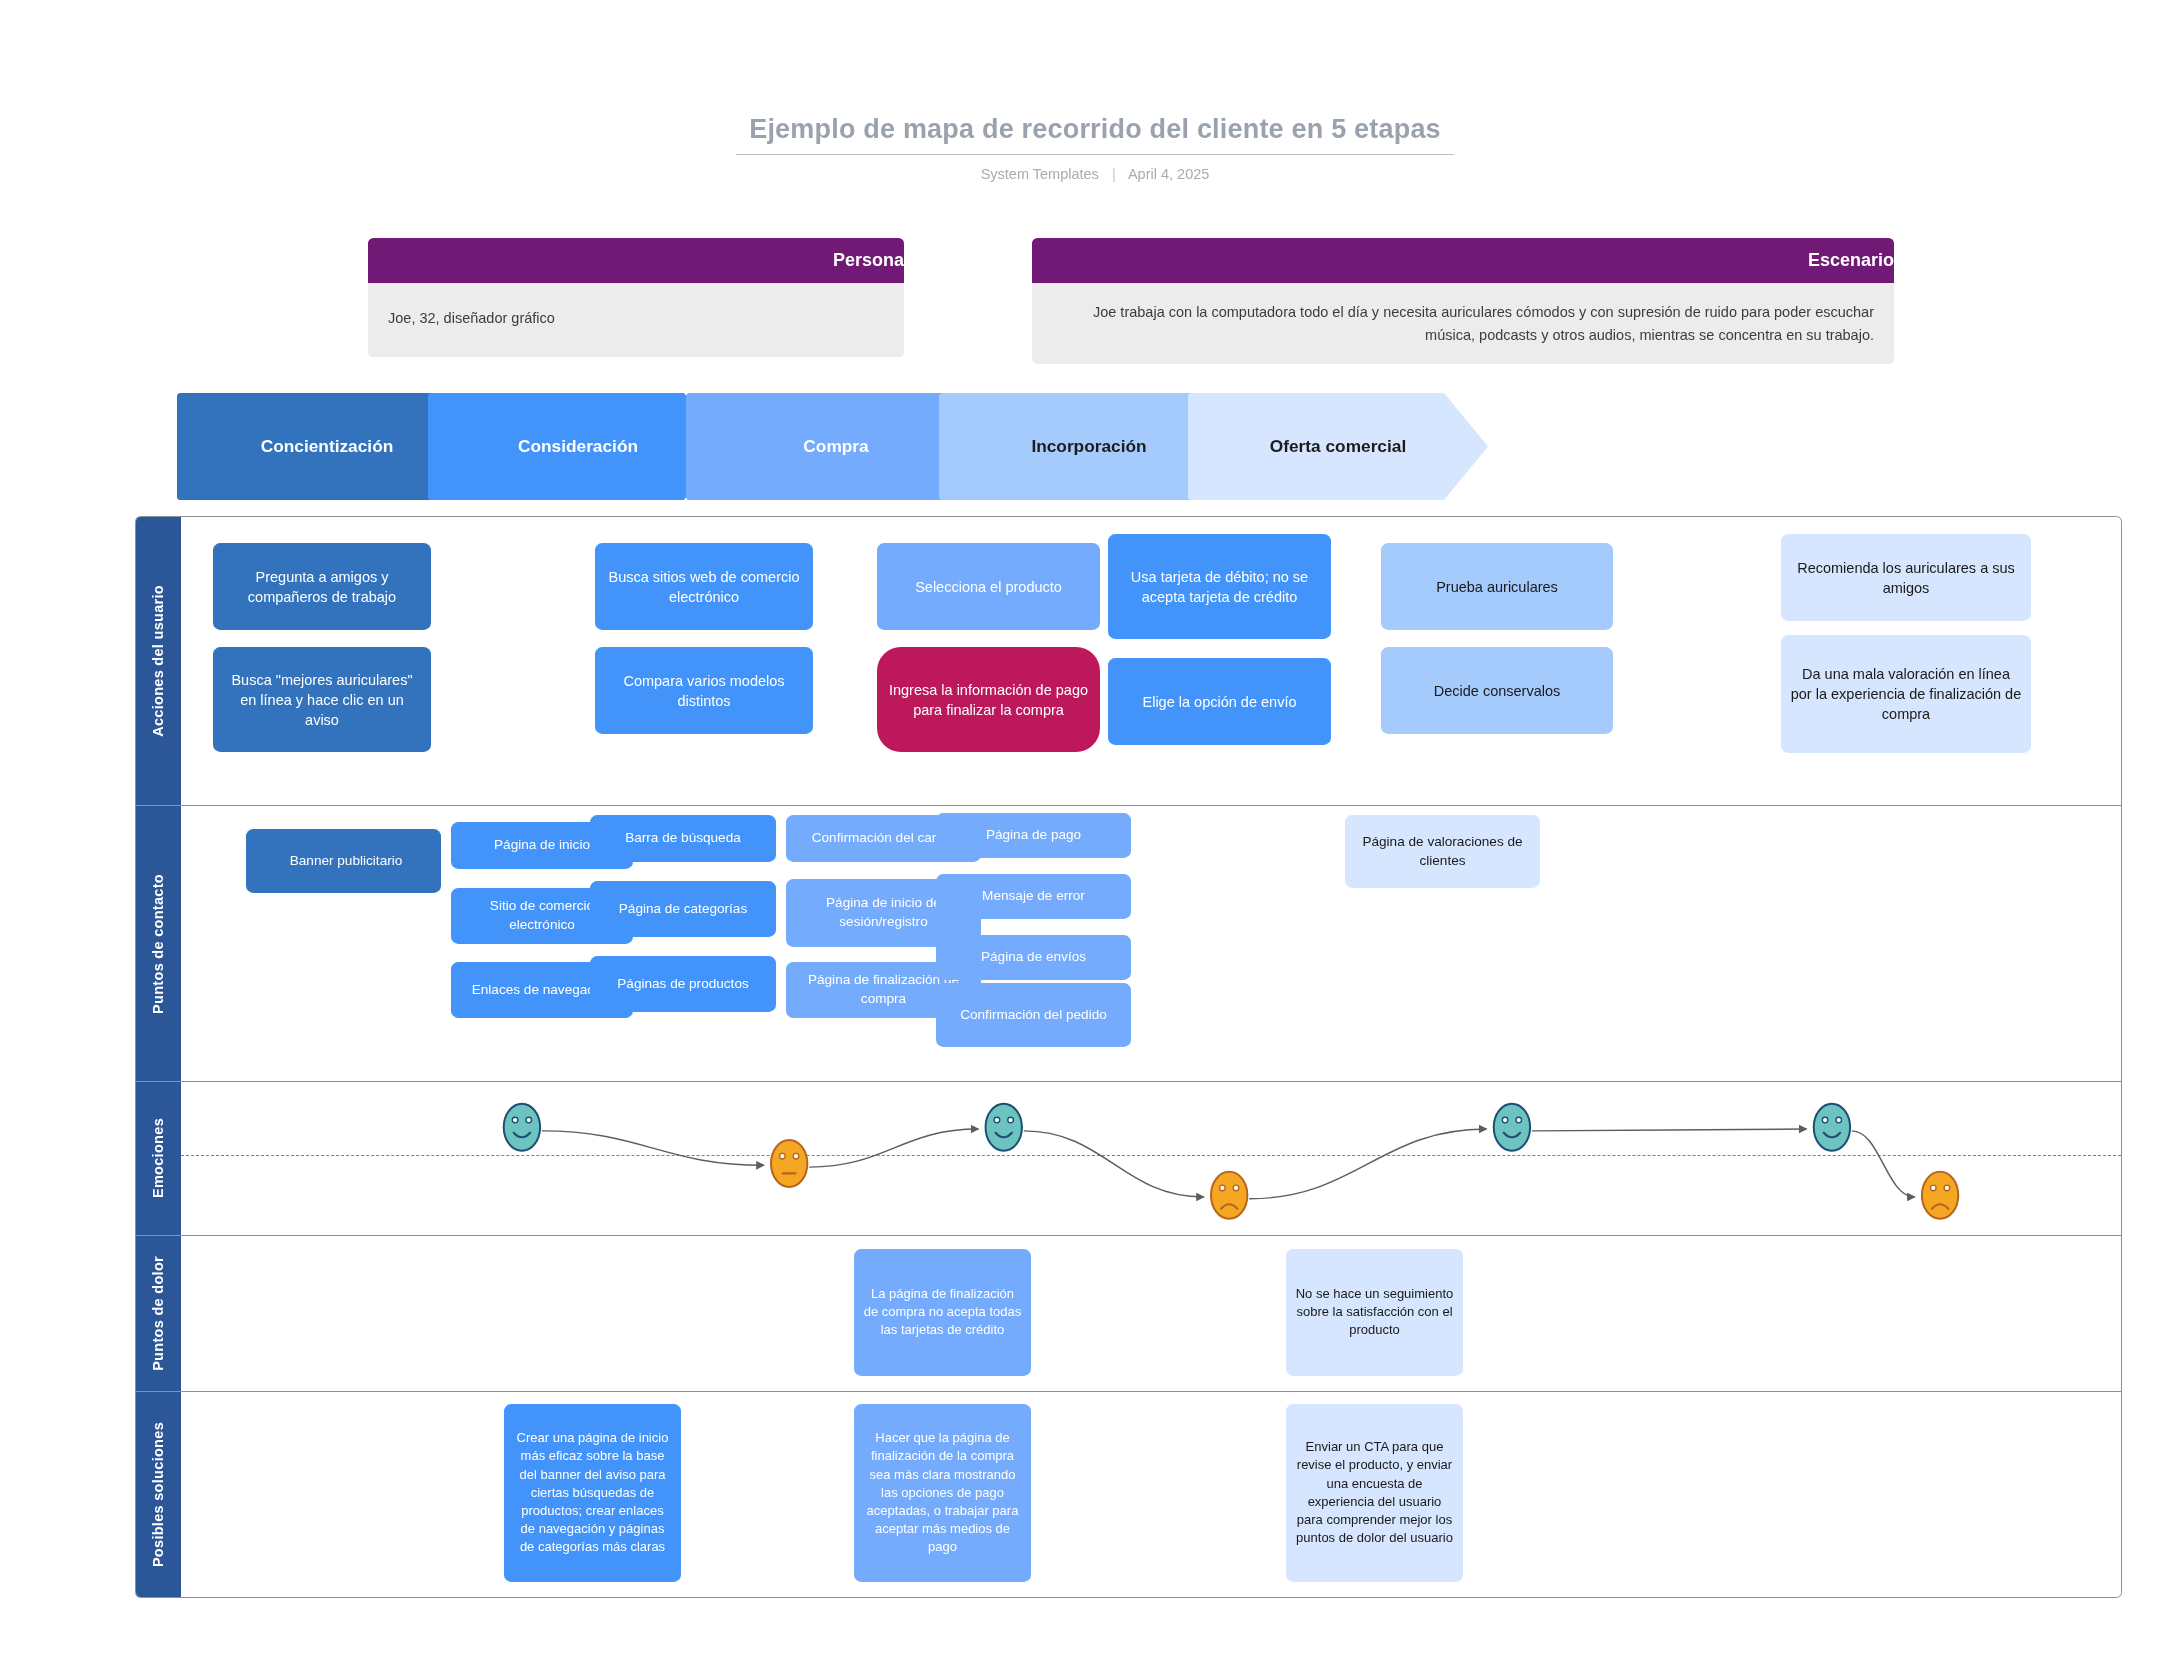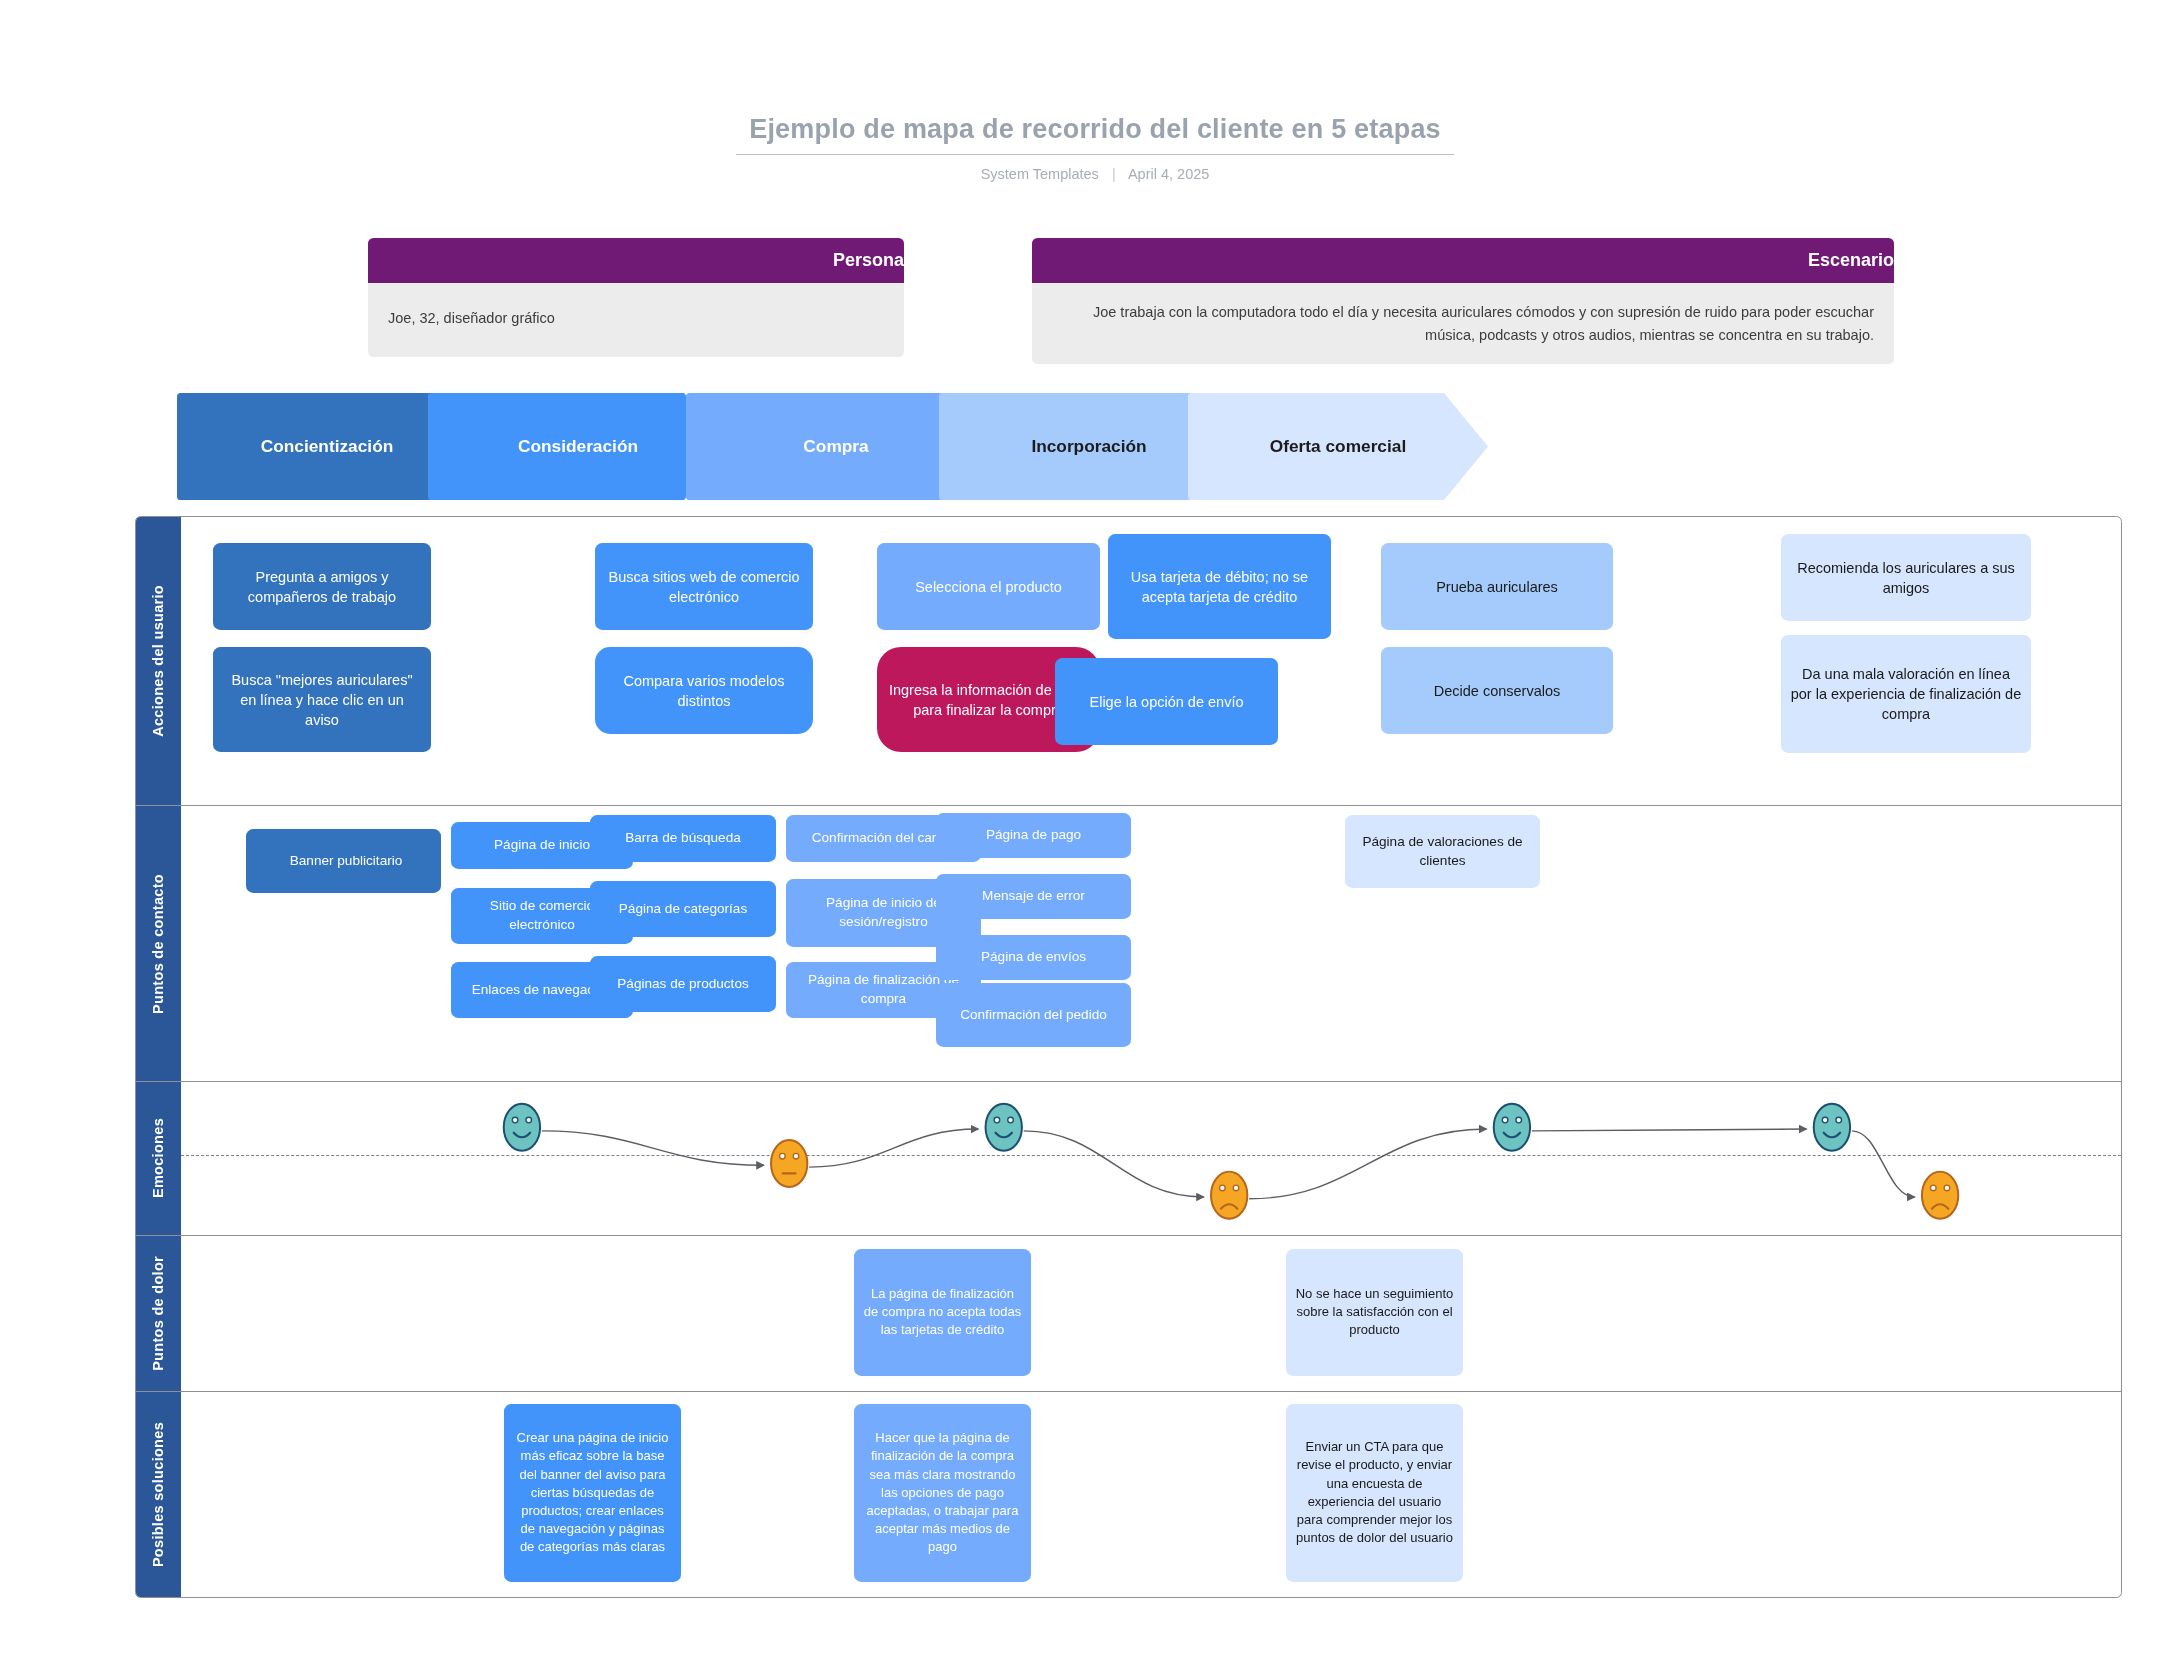--- a/index.html
+++ b/index.html
@@ -144,25 +144,25 @@
   <div id="grid">
 
     <div class="row" id="row-actions">
       <div class="row-label">
         <span>Acciones del usuario</span>
       </div>
       <div class="row-body" id="body-actions">
           <div class="box" style="left: 32px; top: 26px; width: 218px; height: 87px; background: rgb(51, 115, 190);">Pregunta a amigos y compañeros de trabajo</div>
           <div class="box" style="left: 32px; top: 130px; width: 218px; height: 105px; background: rgb(51, 115, 190);">Busca "mejores auriculares" en línea y hace clic en un aviso</div>
           <div class="box" style="left: 414px; top: 26px; width: 218px; height: 87px; background: rgb(66, 148, 251);">Busca sitios web de comercio electrónico</div>
-          <div class="box" style="left: 414px; top: 130px; width: 218px; height: 87px; background: rgb(66, 148, 251); border-radius: 15px;">Compara varios modelos distintos</div>
+          <div class="box" style="left: 414px; top: 130px; width: 218px; height: 87px; background: rgb(66, 148, 251);">Compara varios modelos distintos</div>
           <div class="box" style="left: 696px; top: 26px; width: 223px; height: 87px; background: rgb(116, 171, 252);">Selecciona el producto</div>
           <div class="box" style="left: 696px; top: 130px; width: 223px; height: 105px; background: #be185d; border-radius: 24px;">Ingresa la información de pago para finalizar la compra</div>
           <div class="box" style="left: 927px; top: 17.3px; width: 223px; height: 105px; background: rgb(66, 148, 251);">Usa tarjeta de débito; no se acepta tarjeta de crédito</div>
-          <div class="box" style="left: 874px; top: 141px; width: 223px; height: 87px; background: rgb(66, 148, 251);">Elige la opción de envío</div>
+          <div class="box" style="left: 927px; top: 141px; width: 223px; height: 87px; background: rgb(66, 148, 251);">Elige la opción de envío</div>
           <div class="box dark-text" style="left: 1200px; top: 26px; width: 232px; height: 87px; background: rgb(165, 203, 253);">Prueba auriculares</div>
           <div class="box dark-text" style="left: 1200px; top: 130px; width: 232px; height: 87px; background: rgb(165, 203, 253);">Decide conservalos</div>
           <div class="box dark-text" style="left: 1600px; top: 118px; width: 250px; height: 118px; background: rgb(214, 230, 254);">Da una mala valoración en línea por la experiencia de finalización de compra</div>
           <div class="box dark-text" style="left: 1600px; top: 17.3px; width: 250px; height: 87px; background: rgb(214, 230, 254);">Recomienda los auriculares a sus amigos</div>
         </div>
     </div>
 
     <div class="row" id="row-touchpoints">
       <div class="row-label">
         <span>Puntos de contacto</span>

